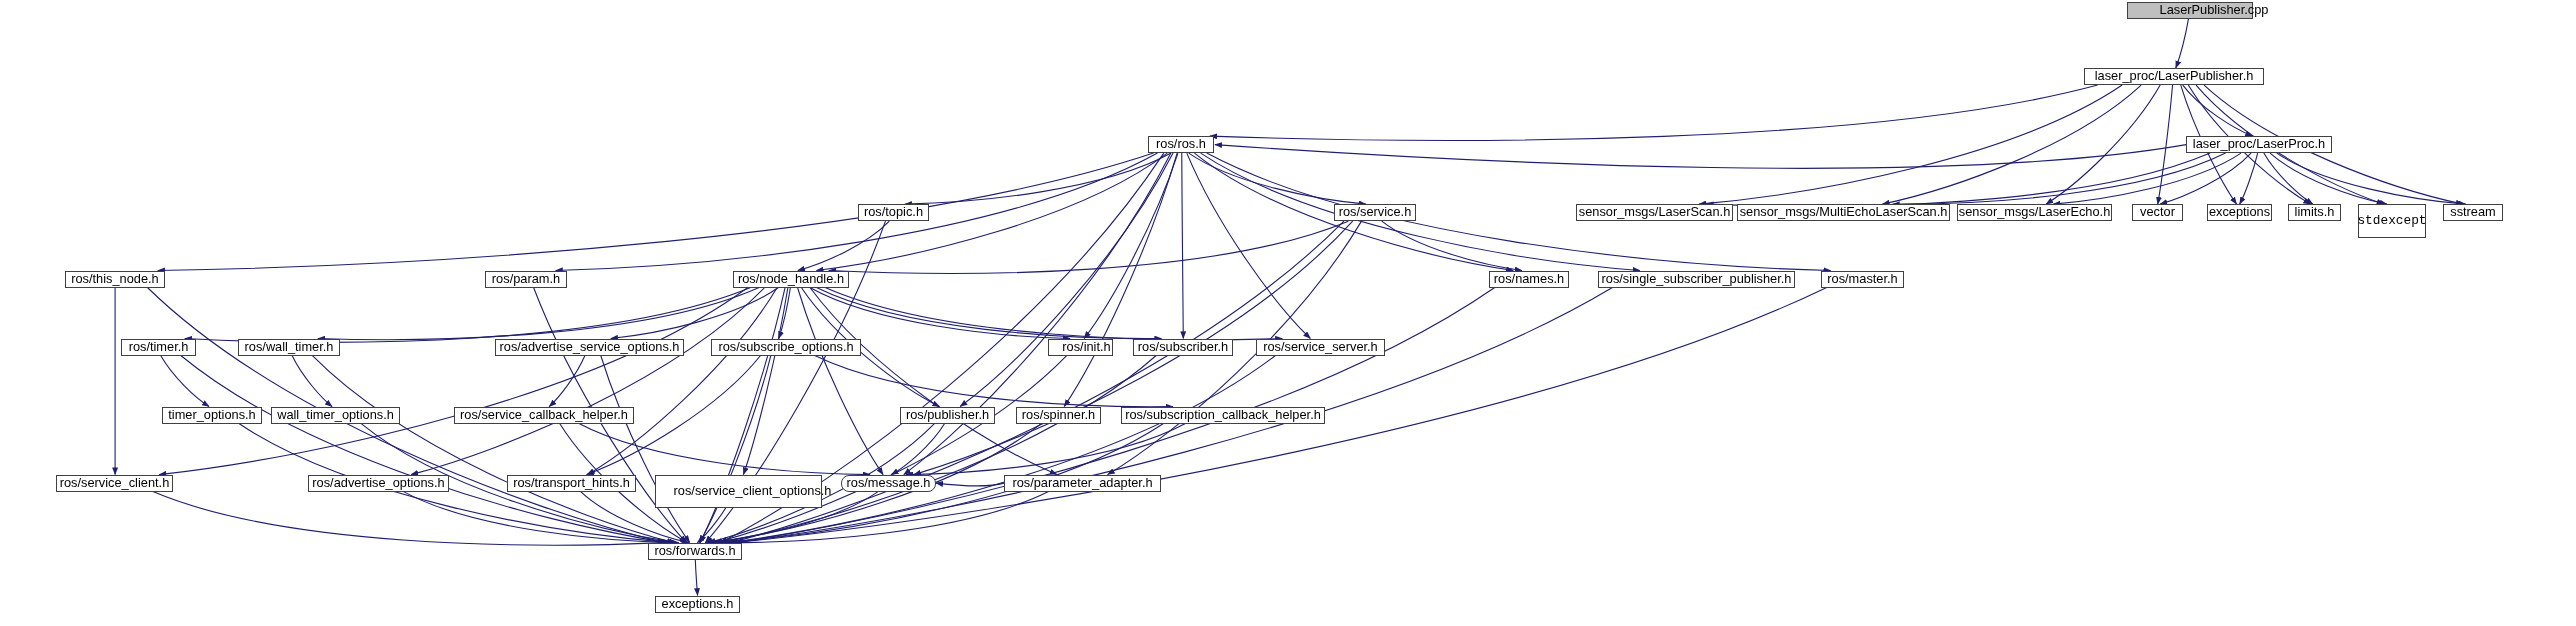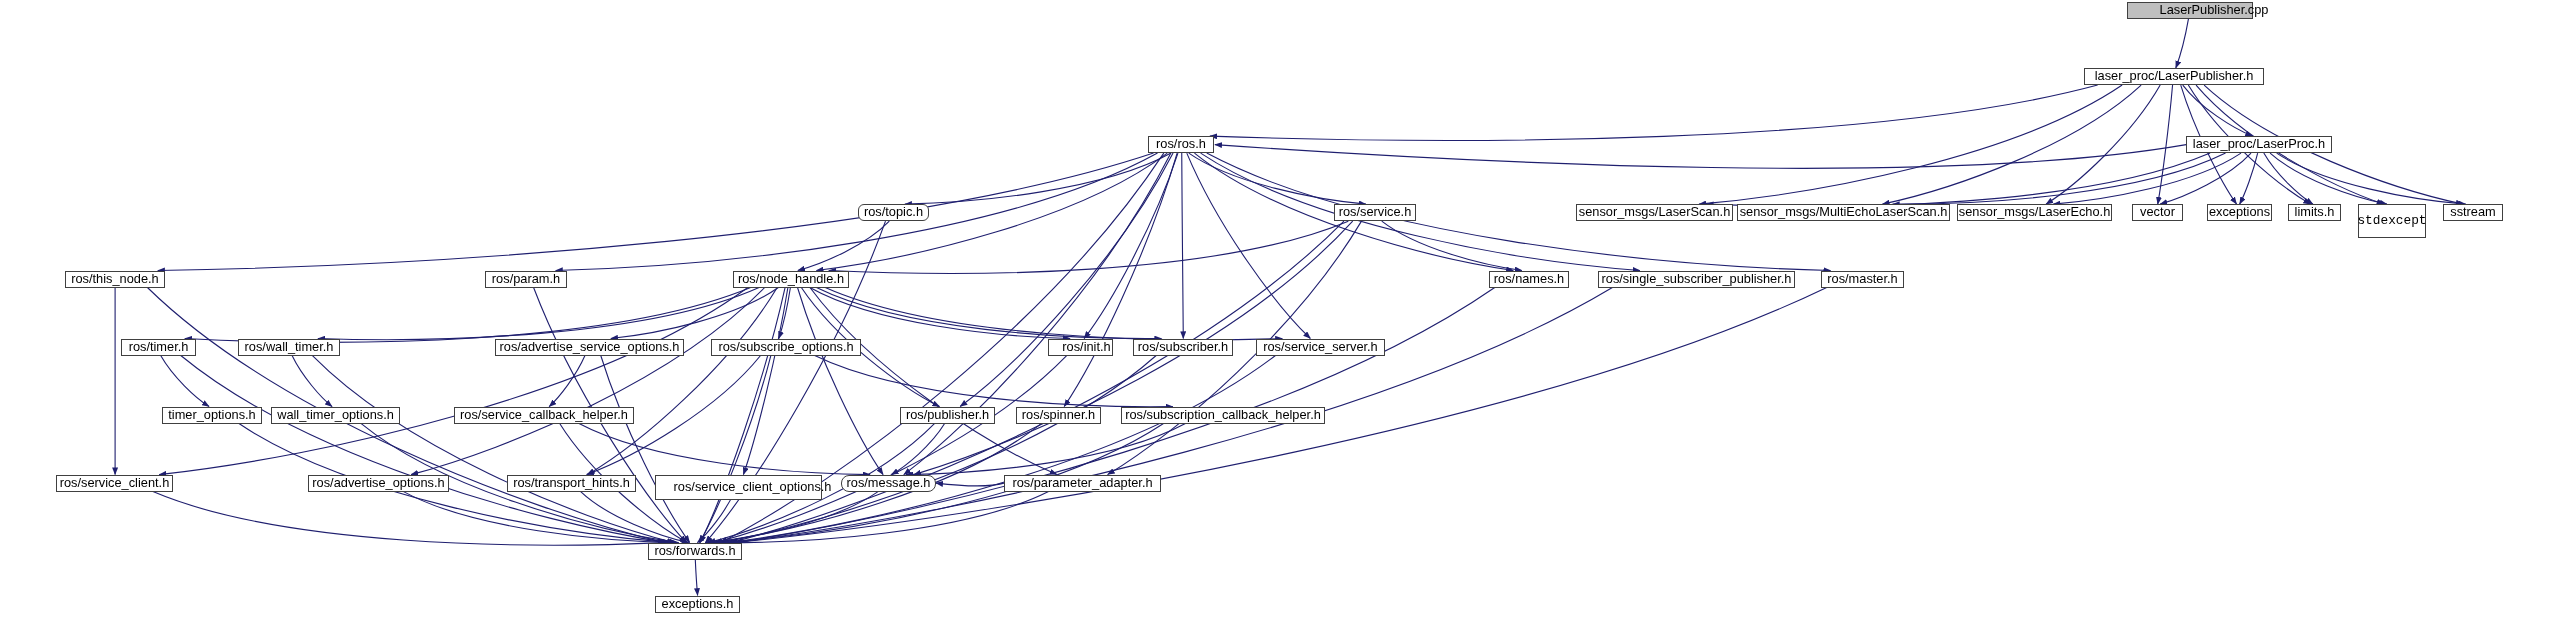--- a/index.html
+++ b/index.html
@@ -169,21 +169,21 @@
       </div>
       <div class="gnode strong" style="left: 2084px; top: 68px; width: 180px; height: 17px;">
         <span class="lbl">laser_proc/LaserPublisher.h</span>
       </div>
       <div class="gnode strong" style="left: 2186px; top: 136px; width: 146px; height: 17px;">
         <span class="lbl">laser_proc/LaserProc.h</span>
       </div>
       <div class="gnode strong" style="left: 1148px; top: 136px; width: 66px; height: 17px;">
         <span class="lbl">ros/ros.h</span>
       </div>
-      <div class="gnode strong" style="left: 858px; top: 204px; width: 71px; height: 17px; border-radius: 6px;">
+      <div class="gnode strong" style="left: 858px; top: 204px; width: 71px; height: 17px;">
         <span class="lbl">ros/topic.h</span>
       </div>
       <div class="gnode strong" style="left: 1334px; top: 204px; width: 82px; height: 17px;">
         <span class="lbl">ros/service.h</span>
       </div>
       <div class="gnode strong" style="left: 1576px; top: 204px; width: 157px; height: 17px;">
         <span class="lbl">sensor_msgs/LaserScan.h</span>
       </div>
       <div class="gnode strong" style="left: 1737px; top: 204px; width: 213px; height: 17px;">
         <span class="lbl">sensor_msgs/MultiEchoLaserScan.h</span>
@@ -265,21 +265,21 @@
       </div>
       <div class="gnode strong" style="left: 56px; top: 475px; width: 117px; height: 17px;">
         <span class="lbl">ros/service_client.h</span>
       </div>
       <div class="gnode strong" style="left: 308px; top: 475px; width: 141px; height: 17px;">
         <span class="lbl">ros/advertise_options.h</span>
       </div>
       <div class="gnode strong" style="left: 507px; top: 475px; width: 129px; height: 17px;">
         <span class="lbl">ros/transport_hints.h</span>
       </div>
-      <div class="gnode strong" style="left: 655px; top: 475px; width: 167px; height: 25px; padding-left: 28px;">
+      <div class="gnode strong" style="left: 655px; top: 475px; width: 167px; height: 33px; padding-left: 28px;">
         <span class="lbl">ros/service_client_options.h</span>
       </div>
       <div class="gnode strong" style="left: 841px; top: 475px; width: 95px; height: 17px; border-radius: 8px;">
         <span class="lbl">ros/message.h</span>
       </div>
       <div class="gnode strong" style="left: 1004px; top: 475px; width: 157px; height: 17px;">
         <span class="lbl">ros/parameter_adapter.h</span>
       </div>
       <div class="gnode strong" style="left: 648px; top: 543px; width: 94px; height: 17px;">
         <span class="lbl">ros/forwards.h</span>

